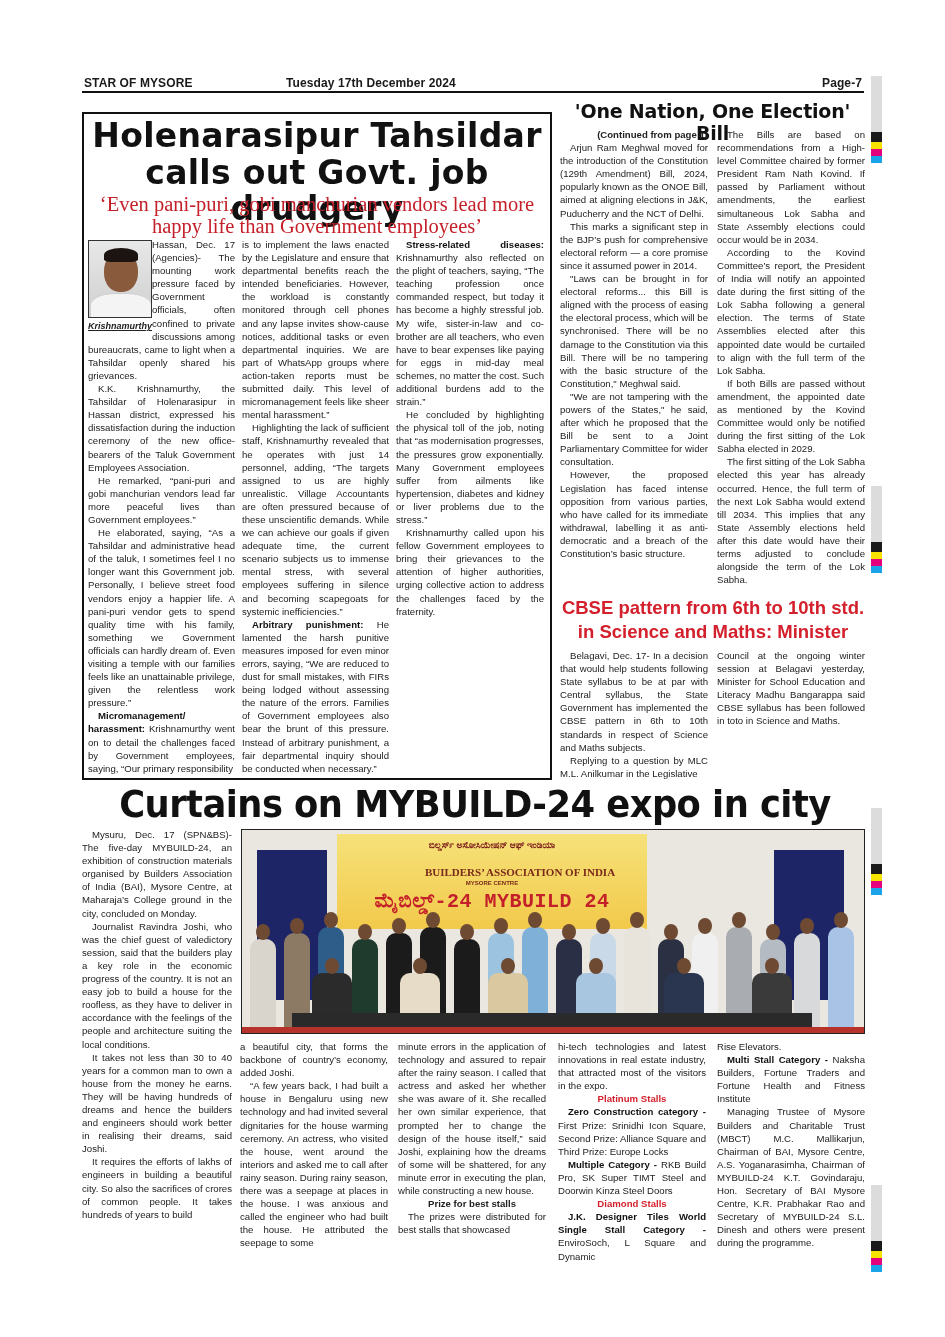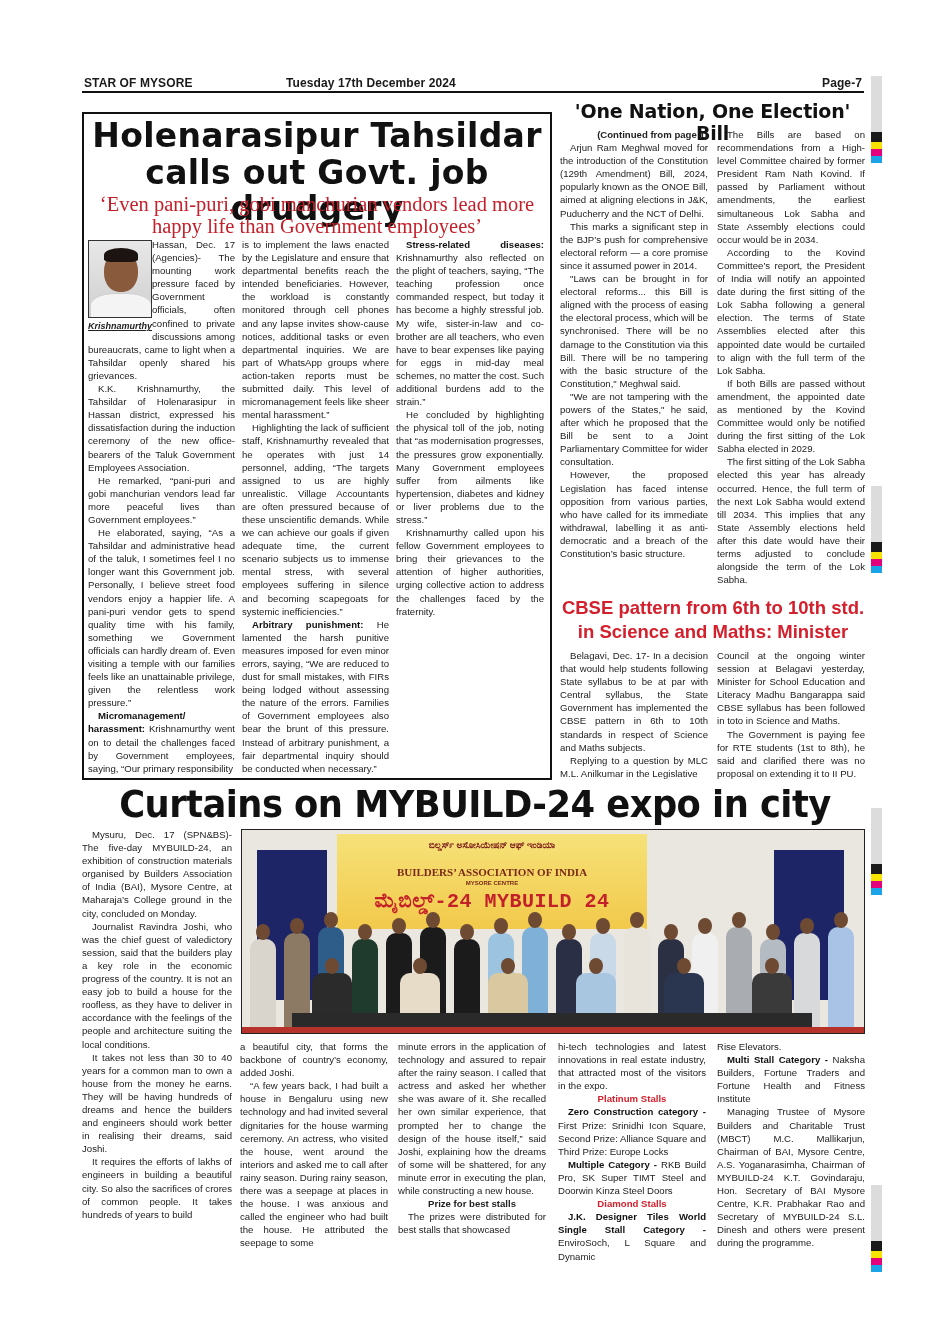--- a/index.html
+++ b/index.html
@@ -50,21 +50,21 @@
   .mb .c2 { position: absolute; left: 240px; top: 1040px; width: 148px; }
   .mb .c3 { position: absolute; left: 398px; top: 1040px; width: 148px; }
   .mb .c4 { position: absolute; left: 558px; top: 1040px; width: 148px; }
   .mb .c5 { position: absolute; left: 717px; top: 1040px; width: 148px; }
   .subhead { text-align: center; font-weight: bold; text-indent: 0 !important; }
   .subhead.red { color: #d4202c; }
 
   .mb-photo { position: absolute; left: 241px; top: 829px; width: 624px; height: 205px; border: 1.5px solid #222; overflow: hidden; background: #eae6e0; }
   .banner { position: absolute; left: 95px; top: 4px; width: 310px; height: 95px; background: linear-gradient(#f6e27a, #f2c94a); }
   .banner .t1 { position: absolute; top: 6px; width: 100%; text-align: center; font-size: 9px; color: #7a1a1a; font-weight: bold; }
-  .banner .t2 { position: absolute; top: 32px; width: 100%; text-align: center; font-family: "Liberation Serif", serif; font-size: 11px; font-weight: bold; color: #7a2a1a; }
+  .banner .t2 { position: absolute; top: 32px; width: 100%; text-align: center; font-family: "Liberation Serif", serif; font-size: 11px; font-weight: bold; color: #7a2a1a; margin-left: 28px; }
   .banner .t3 { position: absolute; top: 46px; width: 100%; text-align: center; font-size: 6px; color: #7a2a1a; font-weight: bold; }
   .banner .t4 { position: absolute; top: 56px; width: 100%; text-align: center; font-family: Liberation Mono, monospace; font-size: 20px; font-weight: bold; color: #c4202a; letter-spacing: 0.5px; }
   .standee { position: absolute; top: 20px; width: 70px; height: 150px; background: #1d2566; }
   .standee.l { left: 15px; } .standee.r { left: 532px; }
   .people { position: absolute; left: 0; top: 78px; width: 624px; height: 127px; }
   .person { position: absolute; bottom: 0; border-radius: 10px 10px 0 0; }
   .person .h { position: absolute; left: 50%; transform: translateX(-50%); top: -15px; width: 14px; height: 16px; border-radius: 50%; background: #6e4a33; }
   .table { position: absolute; left: 50px; bottom: 0; width: 520px; height: 20px; background: #2a2a2a; }
   .floor { position: absolute; left: 0; bottom: 0; width: 100%; height: 6px; background: #b7322b; }
 
@@ -139,21 +139,20 @@
   <div>CBSE pattern from 6th to 10th std.</div>
   <div>in Science and Maths: Minister</div>
 </div>
 <div class="cbse">
   <div class="c1 col-text">
     <p>Belagavi, Dec. 17- In a decision that would help students following State syllabus to be at par with Central syllabus, the State Government has implemented the CBSE pattern in 6th to 10th standards in respect of Science and Maths subjects.</p>
     <p>Replying to a question by MLC M.L. Anilkumar in the Legislative</p>
   </div>
   <div class="c2 col-text">
     <p class="noind">Council at the ongoing winter session at Belagavi yesterday, Minister for School Education and Literacy Madhu Bangarappa said CBSE syllabus has been followed in toto in Science and Maths.</p>
-    <p>The Government is paying fee for RTE students (1st to 8th), he said and clarified there was no proposal on extending it to II PU.</p>
   </div>
 </div>
 
 <div class="mb-h">Curtains on MYBUILD-24 expo in city</div>
 <div class="mb">
   <div class="c1 col-text">
     <p>Mysuru, Dec. 17 (SPN&amp;BS)- The five-day MYBUILD-24, an exhibition of construction materials organised by Builders Association of India (BAI), Mysore Centre, at Maharaja’s College ground in the city, concluded on Monday.</p>
     <p>Journalist Ravindra Joshi, who was the chief guest of valedictory session, said that the builders play a key role in the economic progress of the country. It is not an easy job to build a house for the roofless, as they have to deliver in accordance with the feelings of the people and architecture suiting the local conditions.</p>
     <p>It takes not less than 30 to 40 years for a common man to own a house from the money he earns. They will be having hundreds of dreams and hence the builders and engineers should work better in realising their dreams, said Joshi.</p>
     <p>It requires the efforts of lakhs of engineers in building a beautiful city. So also the sacrifices of crores of common people. It takes hundreds of years to build</p>

